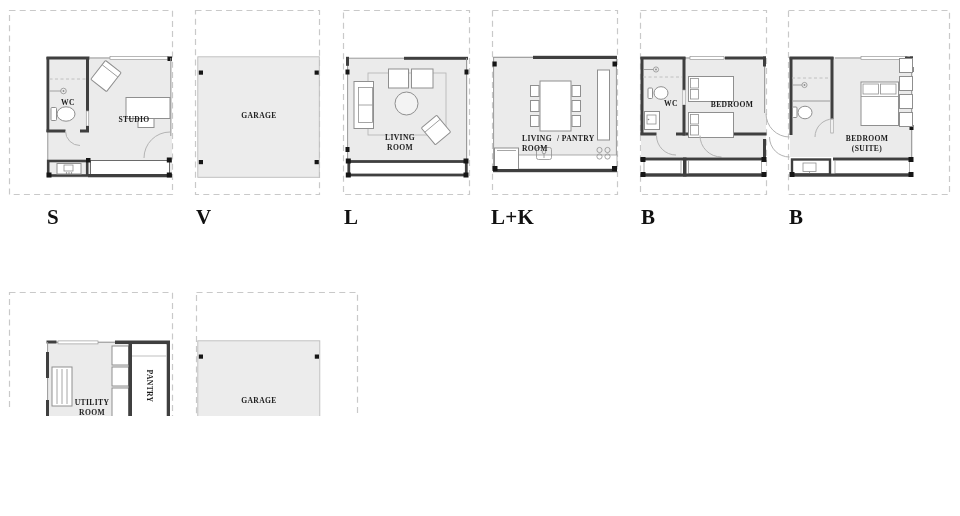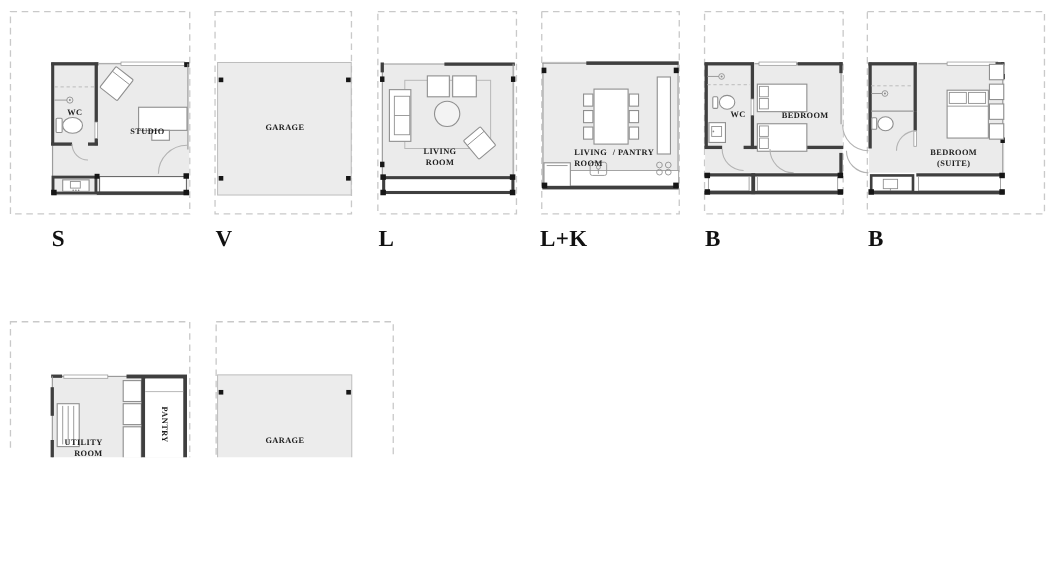--- a/index.html
+++ b/index.html
@@ -325,21 +325,21 @@
   <div class="roomlabel" style="left:259px;top:116px;">GARAGE</div>
   <div class="roomlabel" style="left:400px;top:143px;">LIVING
 ROOM</div>
   <div class="roomlabel leftalign" style="left:522px;top:134px;">LIVING
 ROOM</div>
   <div class="roomlabel leftalign" style="left:557px;top:134px;">/ PANTRY</div>
   <div class="roomlabel" style="left:671px;top:104px;">WC</div>
   <div class="roomlabel" style="left:732px;top:105px;">BEDROOM</div>
   <div class="roomlabel" style="left:867px;top:144px;">BEDROOM
 (SUITE)</div>
-  <div class="roomlabel" style="left:76px;top:408px;text-align:right;">UTILITY
+  <div class="roomlabel" style="left:92px;top:408px;">UTILITY
 ROOM</div>
   <div class="roomlabel rot" style="left:149px;top:386px;">PANTRY</div>
   <div class="roomlabel" style="left:259px;top:401px;text-align:right;">GARAGE</div>
 
   <div class="letter" style="left:47px;top:206px;">S</div>
   <div class="letter" style="left:196px;top:206px;">V</div>
   <div class="letter" style="left:344px;top:206px;">L</div>
   <div class="letter" style="left:491px;top:206px;">L+K</div>
   <div class="letter" style="left:641px;top:206px;">B</div>
   <div class="letter" style="left:789px;top:206px;">B</div>

